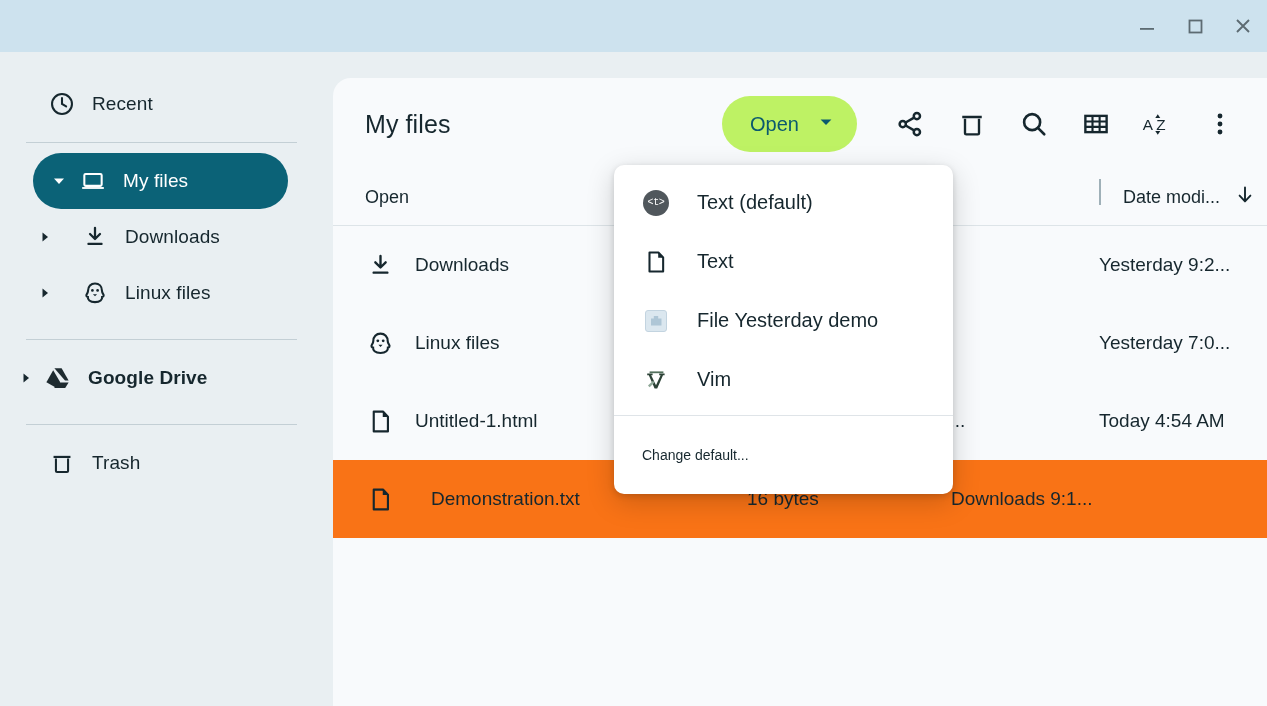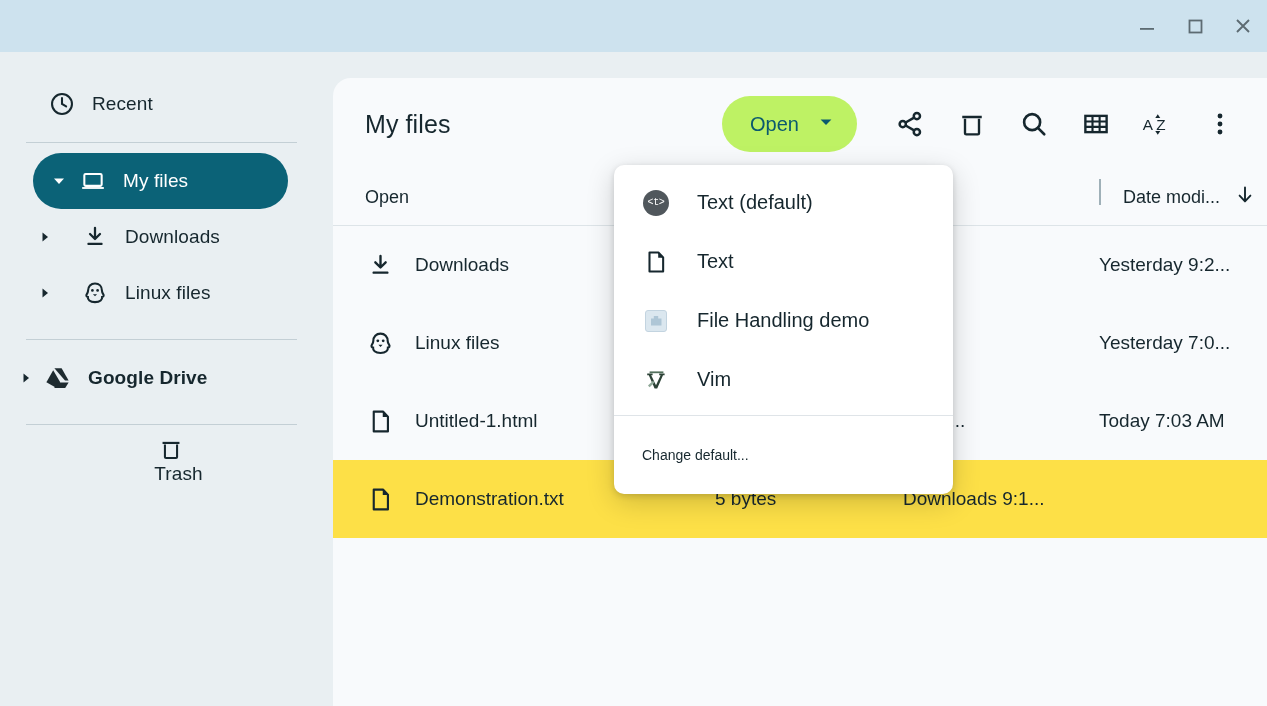--- a/index.html
+++ b/index.html
@@ -150,21 +150,21 @@
 
   
   .row {
     display: flex; align-items: center;
     height: 78px;
     padding-left: 32px;
     font-size: 19px;
     color: #16272e;
     cursor: pointer;
   }
-  .row.selected { background: #fde047; }
+  .row.selected { background: #f97316; gap: 16px; }
   .row-icon {
     width: 30px; height: 30px;
     display: inline-flex; align-items: center; justify-content: center;
     margin-right: 20px;
     flex: 0 0 auto;
   }
   .cell-name { width: 300px; white-space: nowrap; overflow: hidden; }
   .cell-size { width: 188px; }
   .cell-type { width: 196px; white-space: nowrap; overflow: hidden; }
   .cell-date { white-space: nowrap; text-align: center; }
@@ -329,21 +329,21 @@
           <path d="M10.4 4.2 L17.6 4.2 L24.6 16.4 L21 16.4 Z" fill="#1e2b30"></path>
           <path d="M9.2 6.2 L16.2 18.2 L12.6 24 L2.4 18.2 Z" fill="#1e2b30"></path>
           <path d="M13.6 18.4 L24.6 18.4 L21.2 24 L10.2 24 Z" fill="#1e2b30"></path>
         </svg>
       </span>
       <span class="nav-label">Google Drive</span>
     </div>
 
     <div class="divider" style="margin-top:18px;"></div>
 
-    <div class="nav-item" style="padding-left:36px;margin-top:8px;flex-direction:column;">
+    <div class="nav-item" style="padding-left:36px;margin-top:8px;">
       <span class="nav-icon">
         <svg width="26" height="26" viewBox="0 0 24 24">
           <rect x="4.2" y="5.4" width="15.6" height="2" fill="#16272e"></rect>
           <path d="M6.4 7.8 L6.4 19.3 Q6.4 20.3 7.4 20.3 L16.6 20.3 Q17.6 20.3 17.6 19.3 L17.6 7.8" fill="none" stroke="#16272e" stroke-width="1.9"></path>
         </svg>
       </span>
       <span class="nav-label">Trash</span>
     </div>
   </div>
 
@@ -457,32 +457,32 @@
       <div class="row">
         <span class="row-icon">
           <svg width="27" height="27" viewBox="0 0 24 24">
             <path d="M6 3.2 H14.2 L18.6 7.8 V20.8 H6 Z" fill="none" stroke="#16272e" stroke-width="1.9" stroke-linejoin="round"></path>
             <path d="M14 3.4 V8 H18.5" fill="#16272e"></path>
           </svg>
         </span>
         <span class="cell-name">Untitled-1.html</span>
         <span class="cell-size"></span>
         <span class="cell-type">ocum...</span>
-        <span class="cell-date">Today 7:03 AM</span>
+        <span class="cell-date">Today 4:54 AM</span>
       </div>
 
       <div class="row selected">
         <span class="row-icon">
           <svg width="27" height="27" viewBox="0 0 24 24">
             <path d="M6 3.2 H14.2 L18.6 7.8 V20.8 H6 Z" fill="none" stroke="#16272e" stroke-width="1.9" stroke-linejoin="round"></path>
             <path d="M14 3.4 V8 H18.5" fill="#16272e"></path>
           </svg>
         </span>
         <span class="cell-name">Demonstration.txt</span>
-        <span class="cell-size">5 bytes</span>
+        <span class="cell-size">16 bytes</span>
         <span class="cell-date">Downloads 9:1...</span>
       </div>
 
     </div>
   </div>
 
   <div class="menu">
 
     <div class="menu-item">
       <span class="menu-icon">
@@ -500,21 +500,21 @@
       </span>
       <span>Text</span>
     </div>
 
     <div class="menu-item">
       <span class="menu-icon">
         <span class="fh-icon">
             <i></i>
           </span>
       </span>
-      <span>File Handling demo</span>
+      <span>File Yesterday demo</span>
     </div>
 
     <div class="menu-item">
       <span class="menu-icon">
         <svg width="24" height="24" viewBox="0 0 24 24">
           <path d="M3.2 5.4 L8.6 5.4 L8.6 7.2 L7.2 7.2 L12 17.2 L16.6 7.2 L15.2 7.2 L15.2 5.4 L20.6 5.4 L20.6 7.2 L19 7.2 L13.2 20.4 L10.6 20.4 L4.8 7.2 L3.2 7.2 Z" fill="#2c4236"></path>
           <path d="M5.6 3.4 L19.4 3.4 L19.4 5.2 L5.6 5.2 Z" fill="#52705c"></path>
           <path d="M4 17.6 L9 12.8 L10.6 14.4 L5.6 19.2 Z" fill="#8fa898"></path>
         </svg>
       </span>

